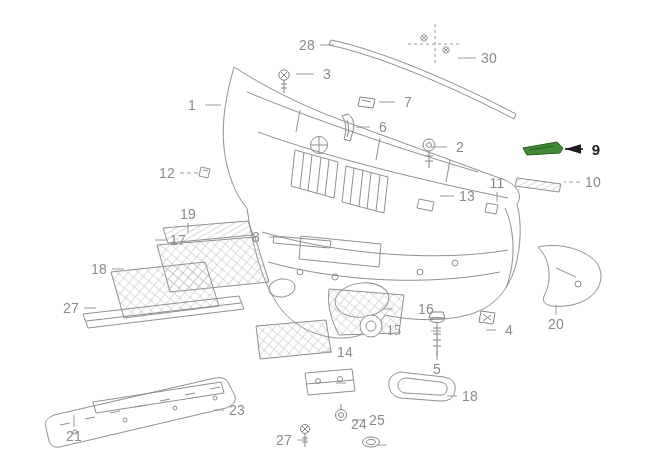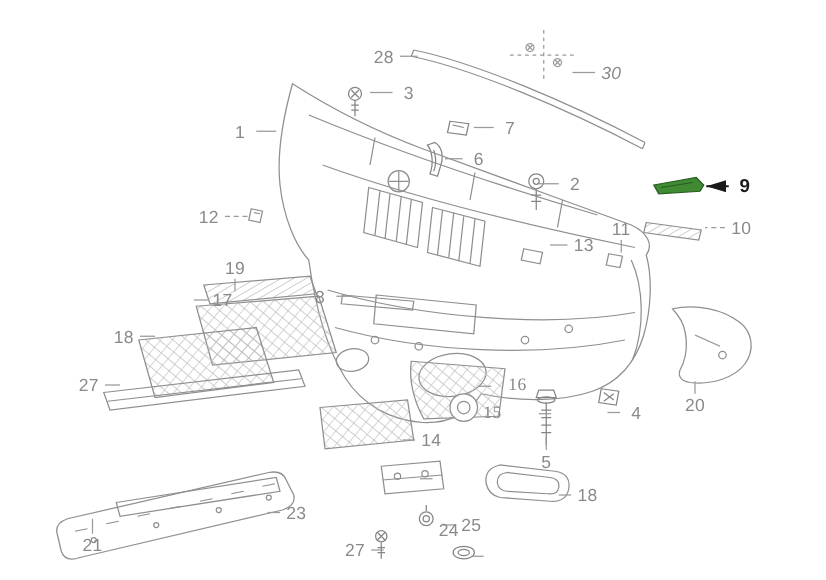--- a/index.html
+++ b/index.html
@@ -266,29 +266,29 @@
       <span class="callout" style="left: 383px; top: 127px;">6</span>
       <span class="callout" style="left: 408px; top: 102px;">7</span>
       <span class="callout" style="left: 256px; top: 237px;">8</span>
       <span class="callout hl" style="left: 596px; top: 149px;">9</span>
       <span class="callout" style="left: 593px; top: 182px;">10</span>
       <span class="callout" style="left: 497px; top: 183px;">11</span>
       <span class="callout" style="left: 167px; top: 173px;">12</span>
       <span class="callout" style="left: 467px; top: 196px;">13</span>
       <span class="callout" style="left: 345px; top: 352px;">14</span>
       <span class="callout" style="left: 394px; top: 331px; font-family: Liberation Serif, serif;">15</span>
-      <span class="callout" style="left: 414px; top: 309px; font-family: Liberation Serif, serif;">16</span>
+      <span class="callout" style="left: 426px; top: 309px;">16</span>
       <span class="callout" style="left: 142px; top: 240px; margin-left: 36px;">17</span>
       <span class="callout" style="left: 99px; top: 269px;">18</span>
       <span class="callout" style="left: 188px; top: 214px;">19</span>
       <span class="callout" style="left: 556px; top: 324px;">20</span>
       <span class="callout" style="left: 74px; top: 436px;">21</span>
       <span class="callout" style="left: 71px; top: 308px;">27</span>
       <span class="callout" style="left: 237px; top: 410px;">23</span>
       <span class="callout" style="left: 359px; top: 383px; margin-top: 41px;">24</span>
       <span class="callout" style="left: 377px; top: 420px;">25</span>
       <span class="callout" style="left: 400px; top: 445px; margin-top: 36px;">26</span>
       <span class="callout" style="left: 284px; top: 440px;">27</span>
       <span class="callout" style="left: 307px; top: 45px;">28</span>
       <span class="callout" style="left: 470px; top: 396px;">18</span>
-      <span class="callout" style="left: 489px; top: 58px; font-style: italic;">30</span>
+      <span class="callout" style="left: 489px; top: 58px;">30</span>
     </div>
 </div>
 
 </body></html>

